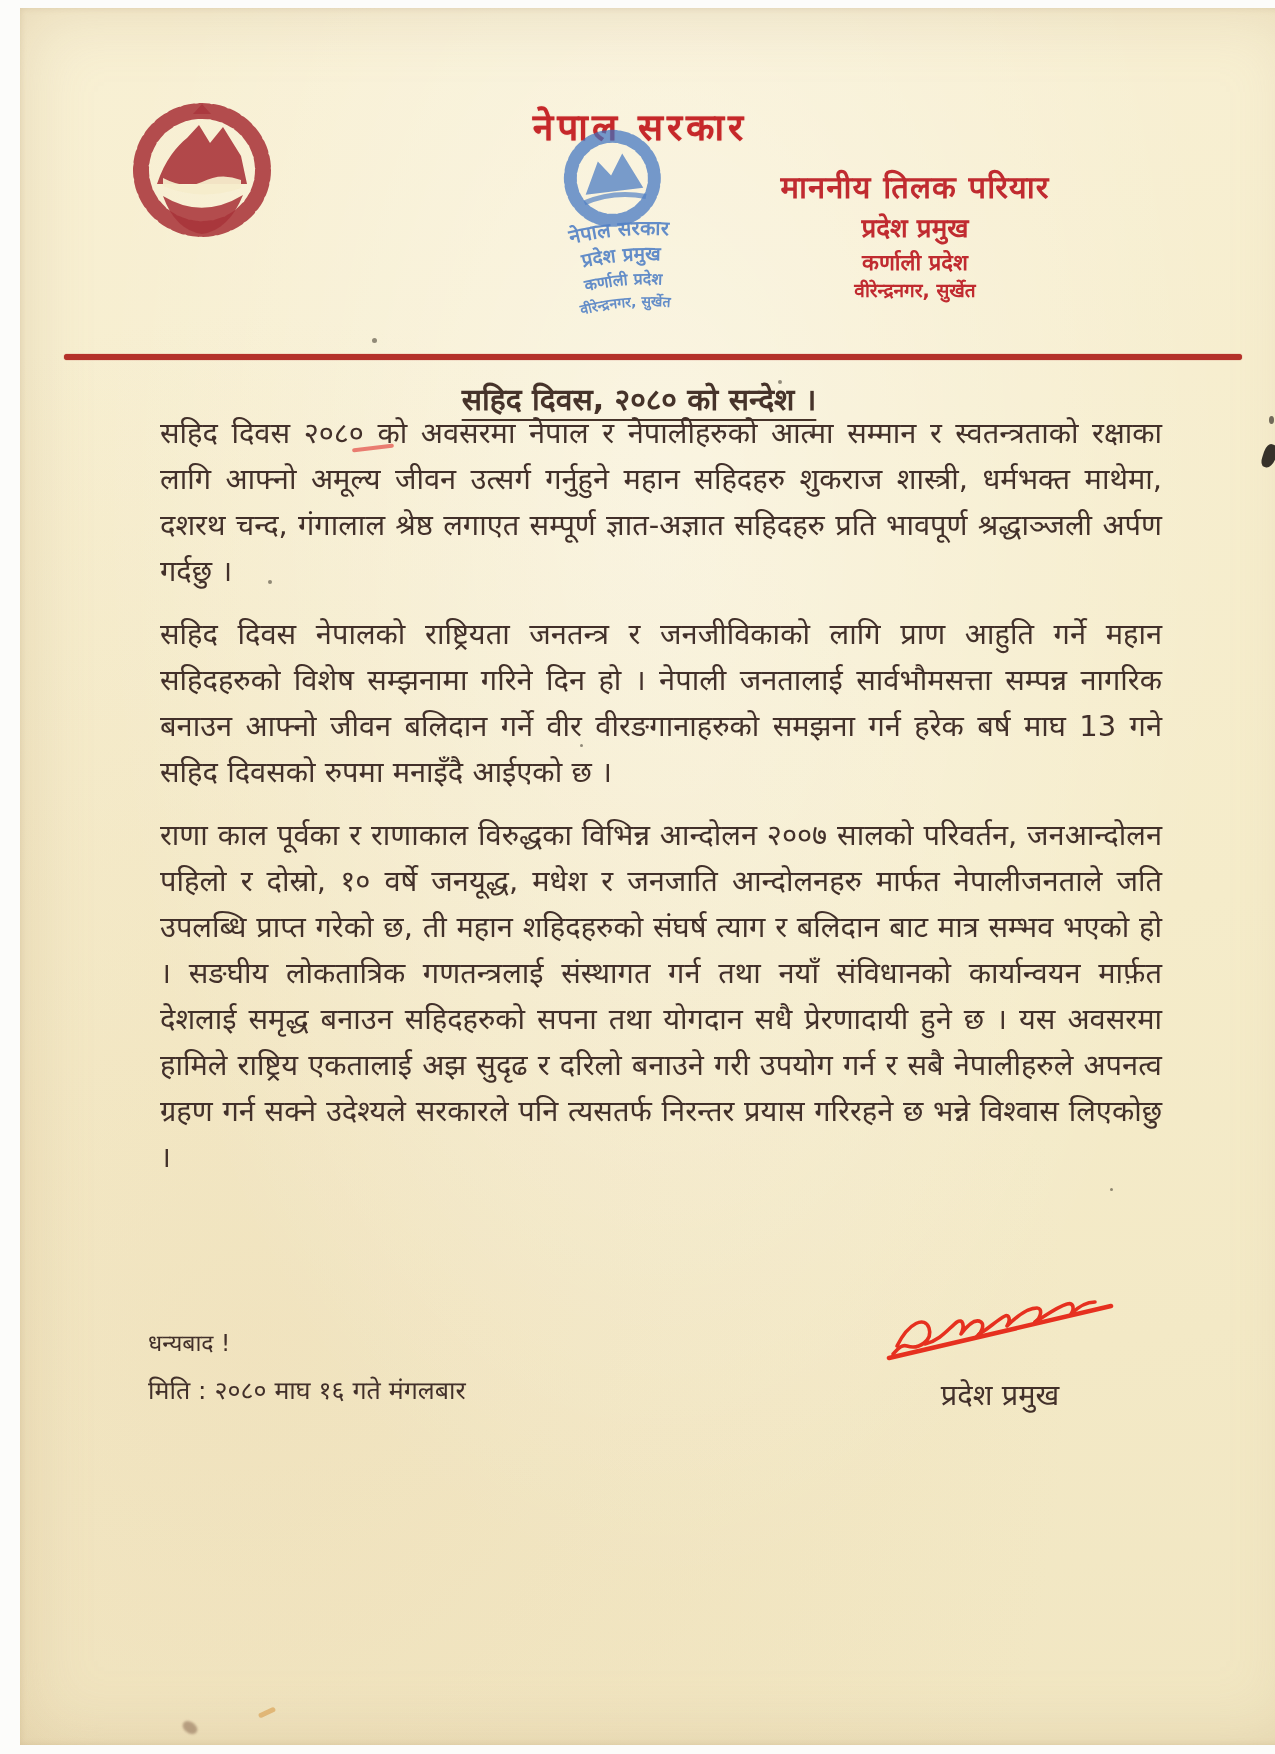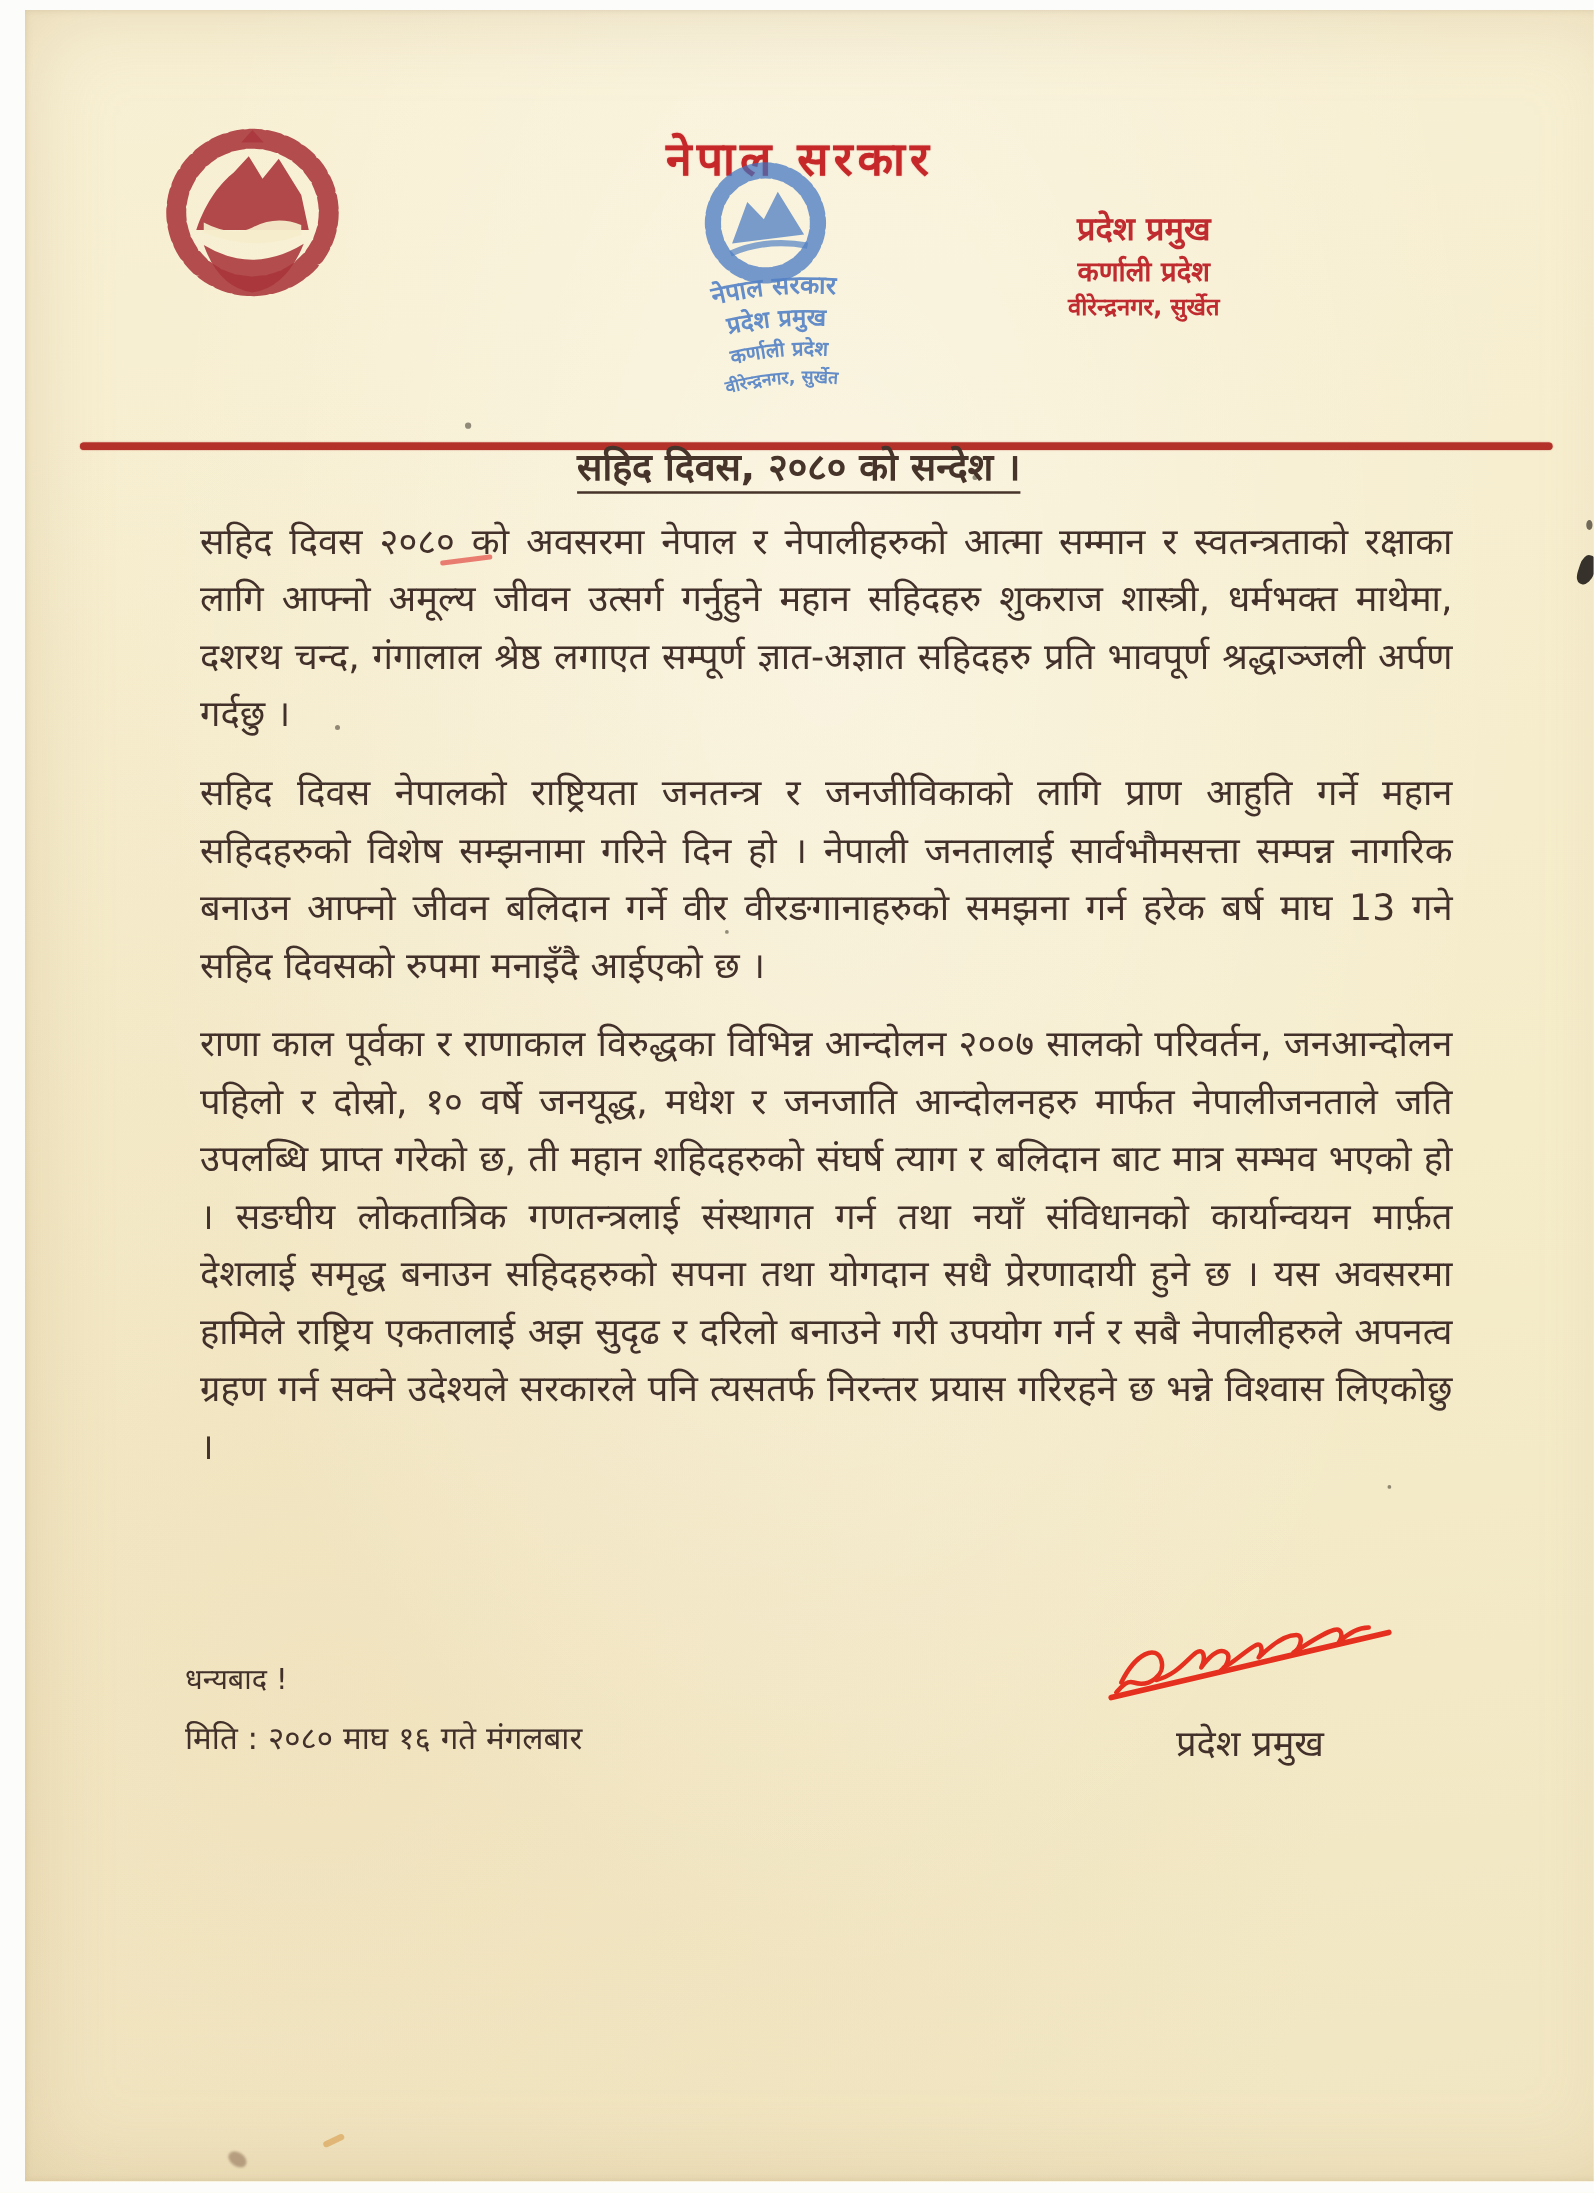--- a/index.html
+++ b/index.html
@@ -25,21 +25,21 @@
   .official-address{font-size:19px;}
 
   .emblem-red{position:absolute;left:103px;top:90px;width:158px;height:152px;opacity:.92;}
   .blue-stamp{position:absolute;left:488px;top:112px;width:220px;height:200px;
               transform:rotate(-5deg);opacity:.88;}
 
   .red-rule{position:absolute;left:44px;top:346px;width:1178px;height:6px;
             background:#b4312a;border-radius:3px;box-shadow:0 0 1px #b4312a;}
 
   
-  .letter-title{position:absolute;left:0;top:344px;width:1238px;text-align:center;
+  .letter-title{position:absolute;left:0;top:370px;width:1238px;text-align:center;
                 font-size:30px;font-weight:600;color:#46332a;
                 text-decoration:underline;text-decoration-thickness:2px;text-underline-offset:9px;}
   .letter-body{position:absolute;left:128px;top:402px;width:1014px;
                font-size:29px;line-height:46px;color:#42302a;text-align:justify;font-weight:500;}
   .letter-body p{margin:0 0 17px 12px;}
 
   .closing-thanks{position:absolute;left:128px;top:1318px;font-size:23px;color:#42302a;font-weight:500;}
   .closing-date{position:absolute;left:128px;top:1364px;font-size:25px;color:#42302a;font-weight:500;}
 
   .sign-block{position:absolute;left:800px;top:1272px;width:360px;text-align:center;}
@@ -88,20 +88,21 @@
       <path d="M78,80 Q108,70 140,79" fill="none" stroke="#3c72c2" stroke-width="5" opacity=".7"></path>
       <g fill="#3c72c2" font-weight="bold" font-family="DejaVu Sans, sans-serif" opacity=".9">
         <text font-size="20" text-anchor="middle"><textPath href="#arc1" startOffset="50%">नेपाल सरकार</textPath></text>
         <text font-size="19" text-anchor="middle"><textPath href="#arc2" startOffset="50%">प्रदेश प्रमुख</textPath></text>
         <text font-size="16" text-anchor="middle"><textPath href="#arc3" startOffset="50%">कर्णाली प्रदेश</textPath></text>
         <text font-size="14" text-anchor="middle"><textPath href="#arc4" startOffset="50%">वीरेन्द्रनगर, सुर्खेत</textPath></text>
       </g>
     </svg>
 
     <div class="official-block">
+      <div class="official-name">माननीय तिलक परियार</div>
       <div class="official-title">प्रदेश प्रमुख</div>
       <div class="official-province">कर्णाली प्रदेश</div>
       <div class="official-address">वीरेन्द्रनगर, सुर्खेत</div>
     </div>
 
     <div class="red-rule"></div>
 
     <div class="letter-title">सहिद दिवस, २०८० को सन्देश ।</div>
 
     <div class="letter-body">

